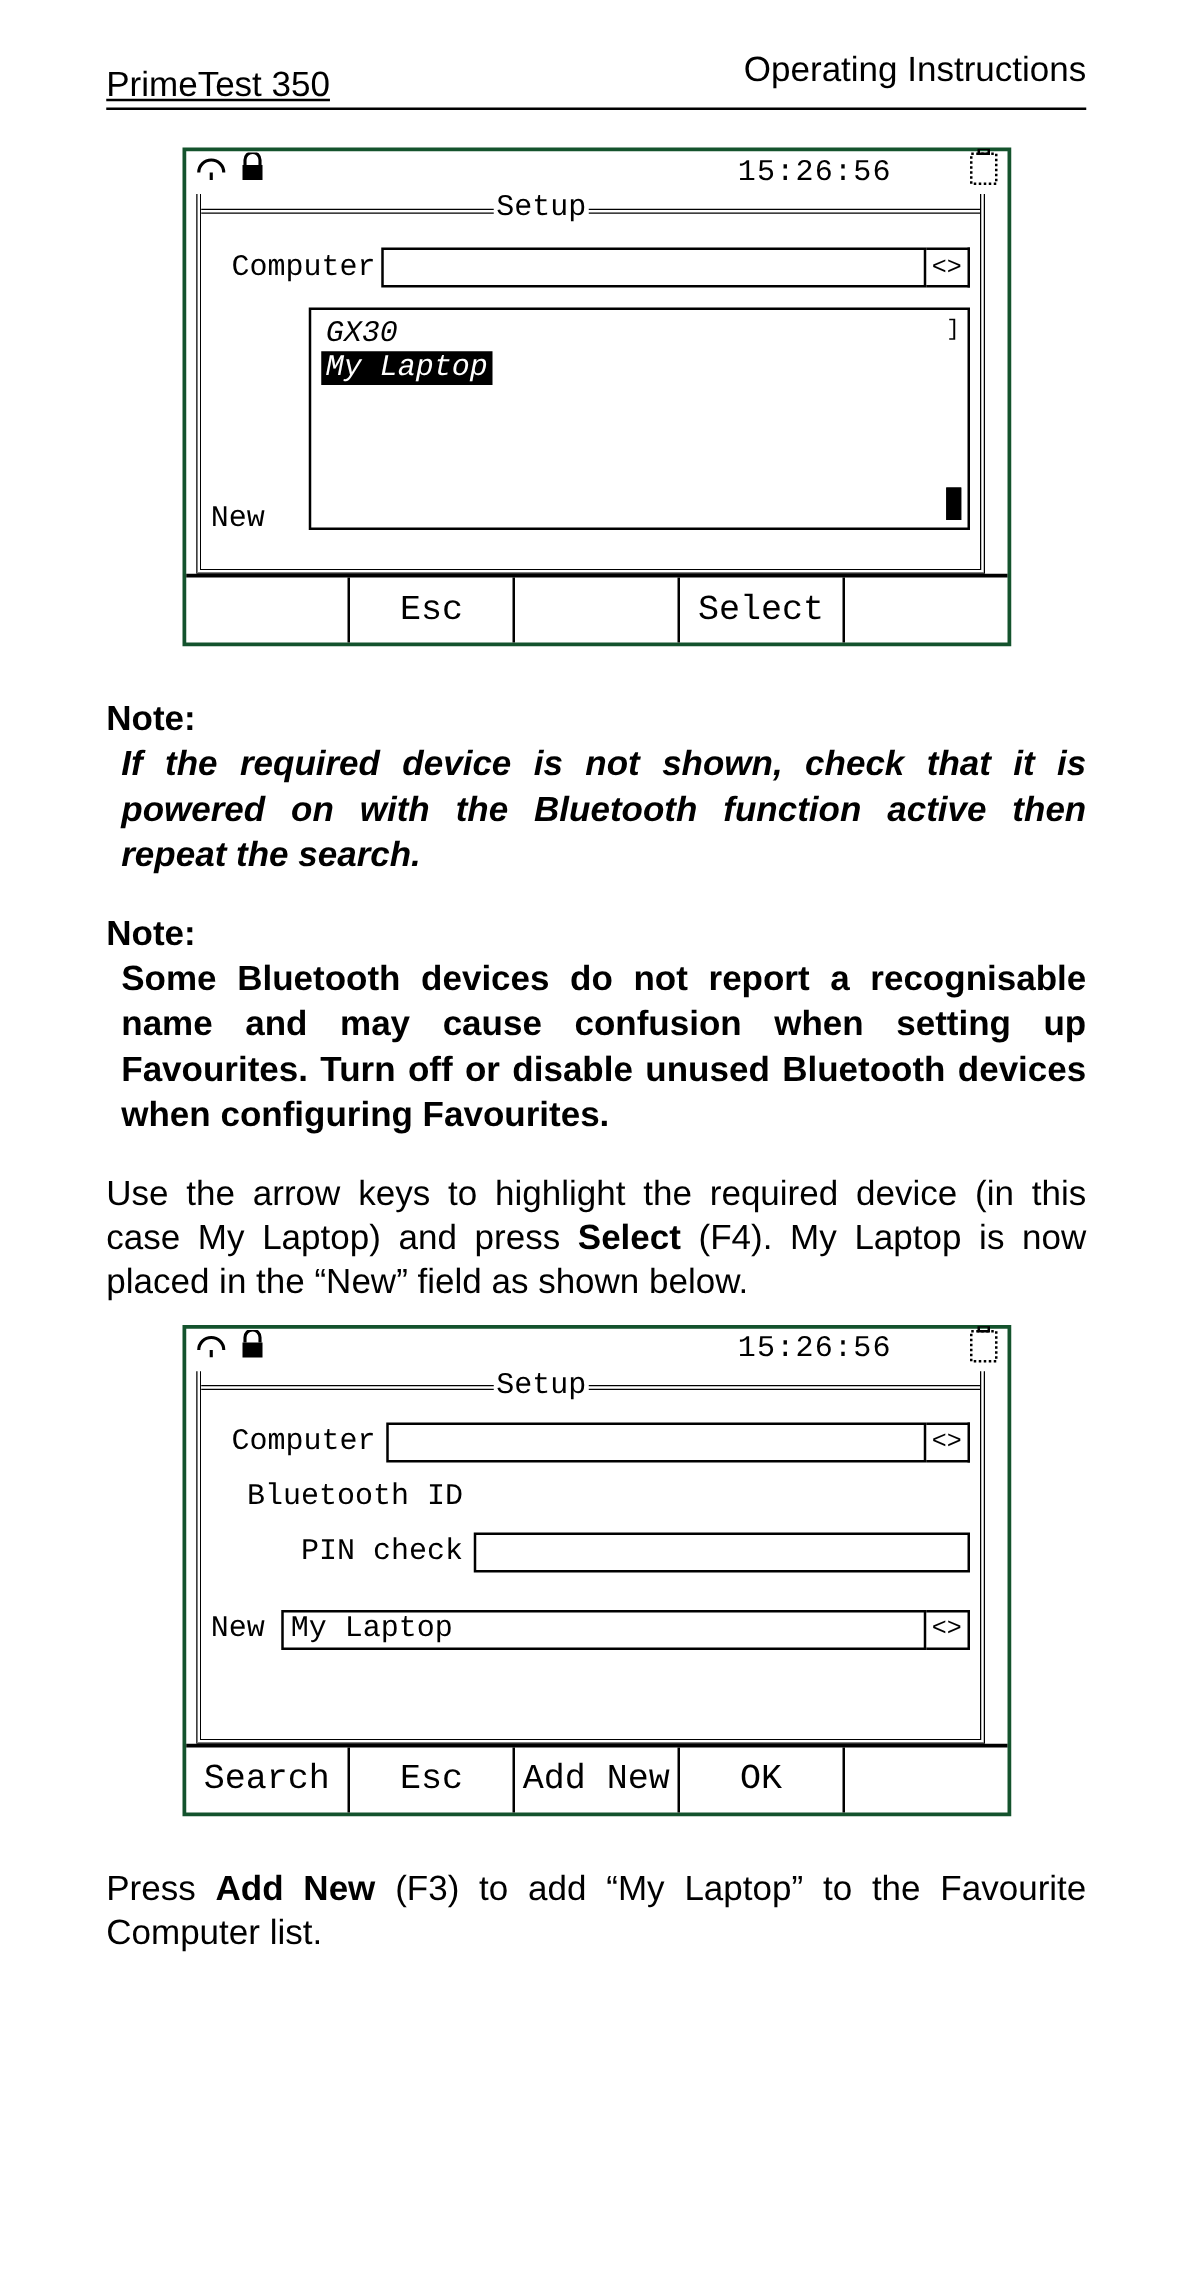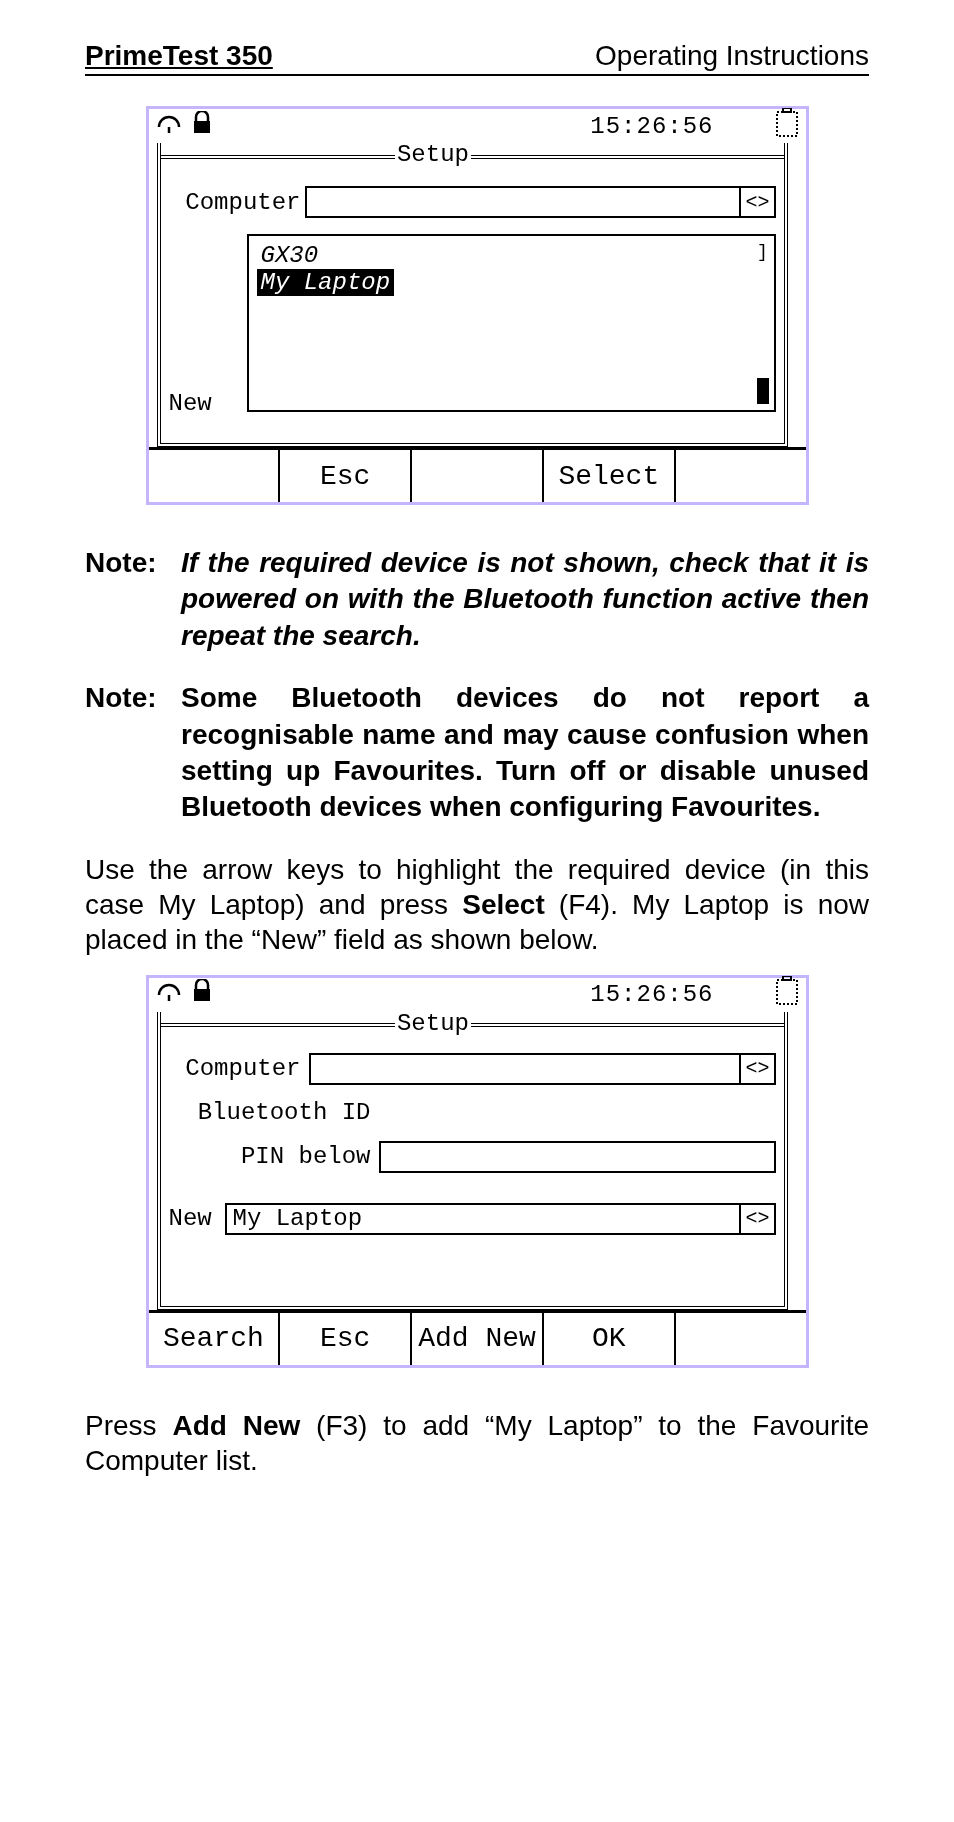--- a/index.html
+++ b/index.html
@@ -14,26 +14,26 @@
     padding: 40px 85px 30px 85px;
   }
   .header-row {
     display: flex;
     justify-content: space-between;
     font-size: 28px;
     border-bottom: 2px solid #000;
     padding-bottom: 2px;
     margin-bottom: 30px;
   }
-  .header-left { font-weight: bold; text-decoration: underline; }
+  .header-left { font-weight: normal; text-decoration: underline; margin-top: 12px; }
   .header-right { }
   .screen {
     width: 657px;
     margin: 2px auto 40px auto;
-    border: 3px solid #c4b5fd;
+    border: 3px solid #14532d;
     background: #fff;
     font-family: "Courier New", monospace;
   }
   .status-bar {
     display: flex;
     align-items: center;
     height: 34px;
     padding: 0 6px;
     font-size: 24px;
   }
@@ -126,20 +126,21 @@
     line-height: 1.25;
     text-align: justify;
     margin: 0 0 18px 0;
   }
   .note-block {
     display: flex;
     font-size: 28px;
     line-height: 1.3;
     margin-bottom: 26px;
     text-align: justify;
+    flex-direction: column;
   }
   .note-label { font-weight: bold; width: 84px; flex-shrink: 0; }
   .note-body { flex: 1; font-weight: bold; margin-left: 12px; }
   .note-body.italic { font-style: italic; }
   .pagenum { text-align: center; font-size: 20px; margin-top: 10px; }
   
   .row2 {
     display: flex;
     align-items: center;
     margin: 14px 8px;
@@ -281,21 +282,21 @@
         <span class="field2"></span>
         <span class="arrows" style="border:2px solid #000; border-left:none; height:28px; padding:0 4px; display:flex; align-items:center; font-size:20px;">&lt;&gt;</span>
       </div>
 
       <div class="row2">
         <span class="label2">Bluetooth ID</span>
         <span class="field2 noborder"></span>
       </div>
 
       <div class="row2">
-        <span class="label2">PIN below</span>
+        <span class="label2">PIN check</span>
         <span class="field2"></span>
       </div>
 
       <div class="row2" style="margin-top:30px;">
         <span style="width:56px;">New</span>
         <span class="field2">My Laptop</span>
         <span class="arrows inverted" style="border:2px solid #000; border-left:none; height:28px; padding:0 4px; display:flex; align-items:center; font-size:20px;">&lt;&gt;</span>
       </div>
     </div>
 

